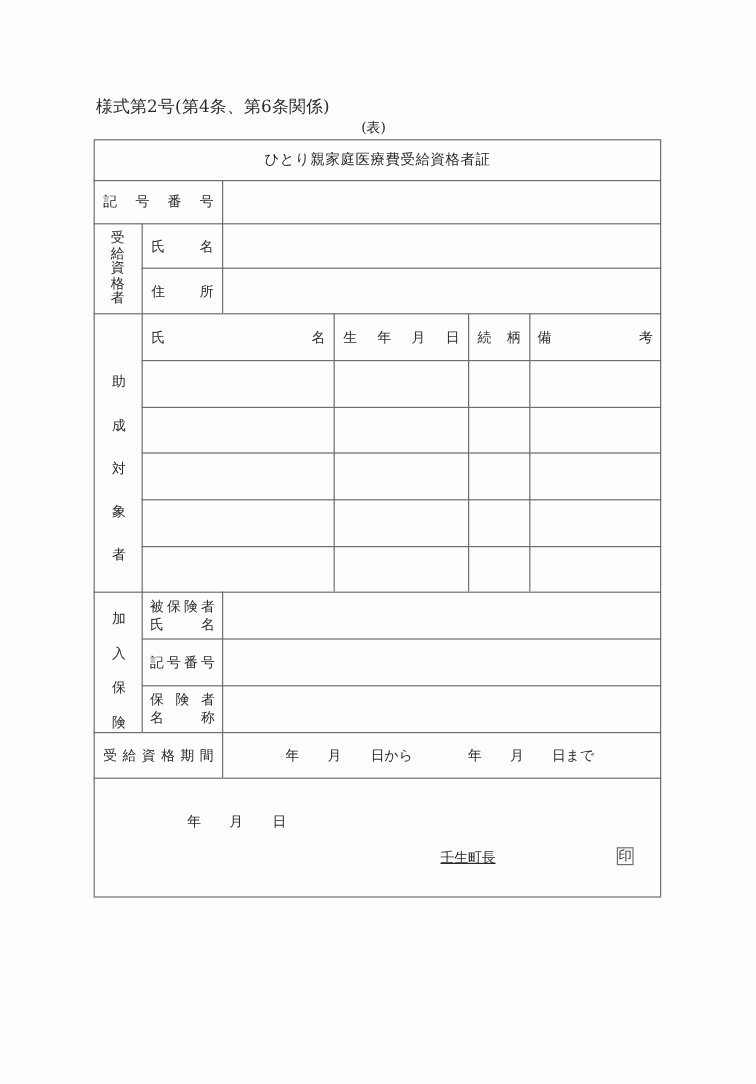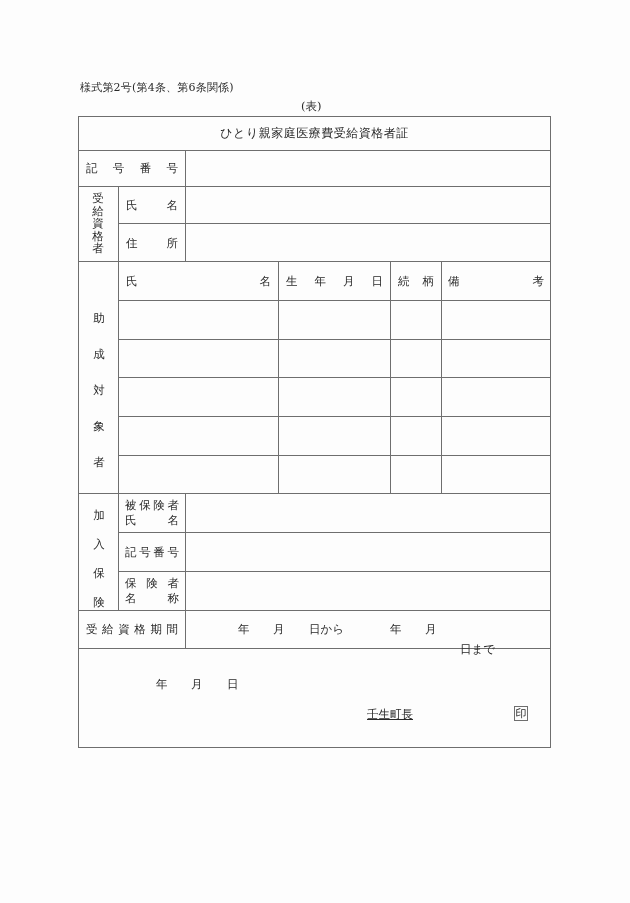--- a/index.html
+++ b/index.html
@@ -2,21 +2,21 @@
 <html><head>
   <meta charset="utf-8">
   <style>
     html, body { margin: 0; padding: 0; background: #fdfdfd; }
     body {
       width: 630px; height: 903px; position: relative; overflow: hidden;
       font-family: "DejaVu Serif", "Liberation Serif", serif;
       color: #2a2a2a;
     }
     .abs { position: absolute; }
-    .caption { left: 80px; top: 80px; font-size: 11px; letter-spacing: 0.2px; }
+    .caption { left: 80px; top: 80px; font-size: 14px; letter-spacing: 0.2px; }
     .omote { left: 301px; top: 99px; font-size: 11.5px; }
 
     .frame { left: 78px; top: 116px; width: 473px; height: 632px; border: 1px solid #6e6e6e; box-sizing: border-box; }
     .hl { position: absolute; height: 0; border-top: 1px solid #6e6e6e; }
     .vl { position: absolute; width: 0; border-left: 1px solid #6e6e6e; }
 
     .t { position: absolute; font-size: 11.5px; white-space: nowrap; }
     .title { left: 78px; top: 116px; width: 473px; height: 34px; display: flex; align-items: center; justify-content: center; font-size: 12px; letter-spacing: 0.5px; }
     .spread { display: flex; justify-content: space-between; align-items: center; }
     .vert { position: absolute; width: 16px; font-size: 11.5px; line-height: 12.5px; text-align: center; }
@@ -191,21 +191,21 @@
   <span>格</span>
   <span>期</span>
   <span>間</span>
 </div>
 <div>
   <span class="t" style="left:238px; top:622px;">年</span>
   <span class="t" style="left:273px; top:622px;">月</span>
   <span class="t" style="left:309px; top:622px;">日から</span>
   <span class="t" style="left:390px; top:622px;">年</span>
   <span class="t" style="left:425px; top:622px;">月</span>
-  <span class="t" style="left:460px; top:622px;margin-top:20px;">日まで</span>
+  <span class="t" style="left:460px; top:622px;">日まで</span>
 </div>
 
 <div>
   <span class="t" style="left:156px; top:677px;">年</span>
   <span class="t" style="left:191px; top:677px;">月</span>
   <span class="t" style="left:227px; top:677px;">日</span>
 </div>
 <div class="t" style="left:367px; top:707px;text-decoration:underline;">壬生町長</div>
 <div class="stamp">印</div>
 

